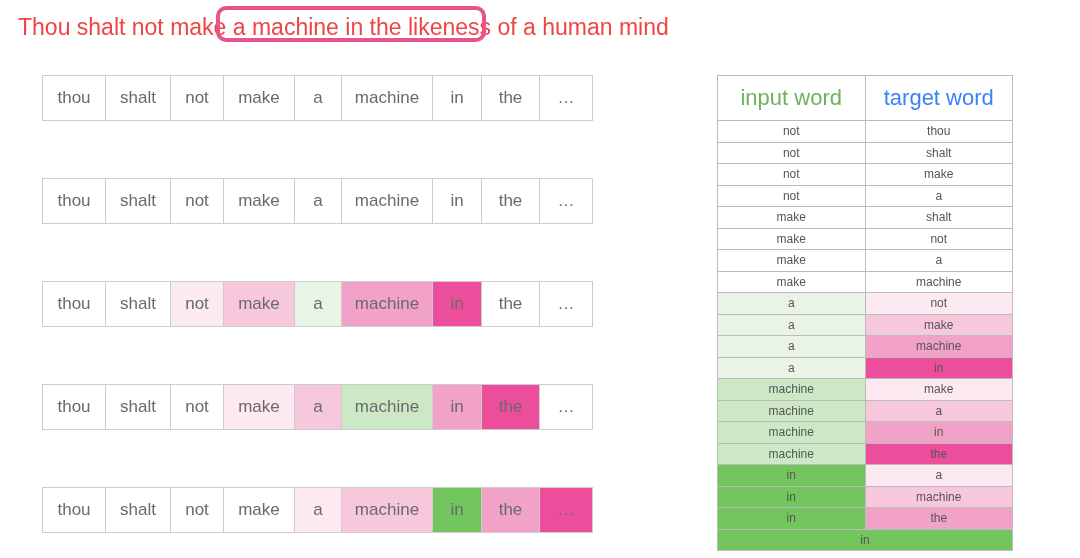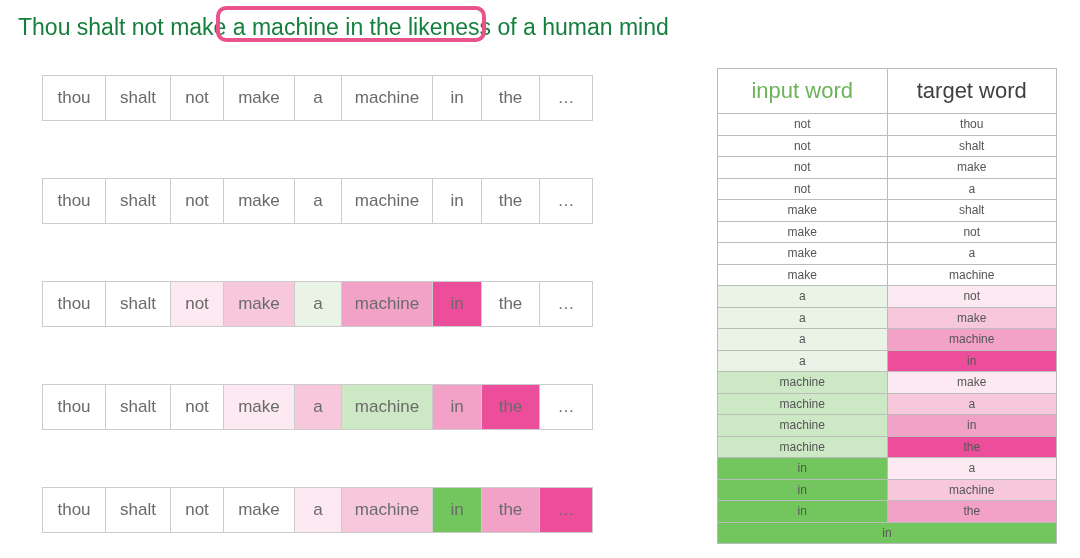--- a/index.html
+++ b/index.html
@@ -9,21 +9,21 @@
     height: 558px;
     background: #fff;
     position: relative;
     font-weight: 300;
   }
   .sentence {
     position: absolute;
     top: 14px;
     left: 18px;
     font-size: 23px;
-    color: #15803d;
+    color: #ef4444;
   }
   .highlight-box {
     position: absolute;
     top: 6px;
     left: 216px;
     width: 270px;
     height: 36px;
     border: 4px solid #e8538c;
     border-radius: 10px;
     pointer-events: none;
@@ -62,41 +62,41 @@
   .g0 { background: #e9f4e6; }
   .g1 { background: #cde8c5; }
   .g3 { background: #72c65d; }
   .p0 { background: #fce9f1; }
   .p1 { background: #f7c8dc; }
   .p2 { background: #f2a2c6; }
   .p3 { background: #ed4e9c; }
 
   .table-wrap {
     position: absolute;
-    top: 68px;
+    top: 75px;
     left: 717px;
-    width: 340px;
+    width: 296px;
   }
   .t-header {
     display: flex;
     border: 1px solid #bbb;
     height: 46px;
     align-items: stretch;
   }
   .t-hcell {
     flex: 1;
     display: flex;
     align-items: center;
     justify-content: center;
     font-size: 22px;
     font-weight: 400;
   }
   .t-hcell + .t-hcell { border-left: 1px solid #bbb; }
   .h-input { color: #6cb35a; }
-  .h-target { color: #404040; }
+  .h-target { color: #3b82f6; }
   .t-body {}
   .t-row {
     display: flex;
     height: 21.5px;
     border: 1px solid #bbb;
     border-top: none;
   }
   .t-cell {
     flex: 1;
     font-size: 12px;

